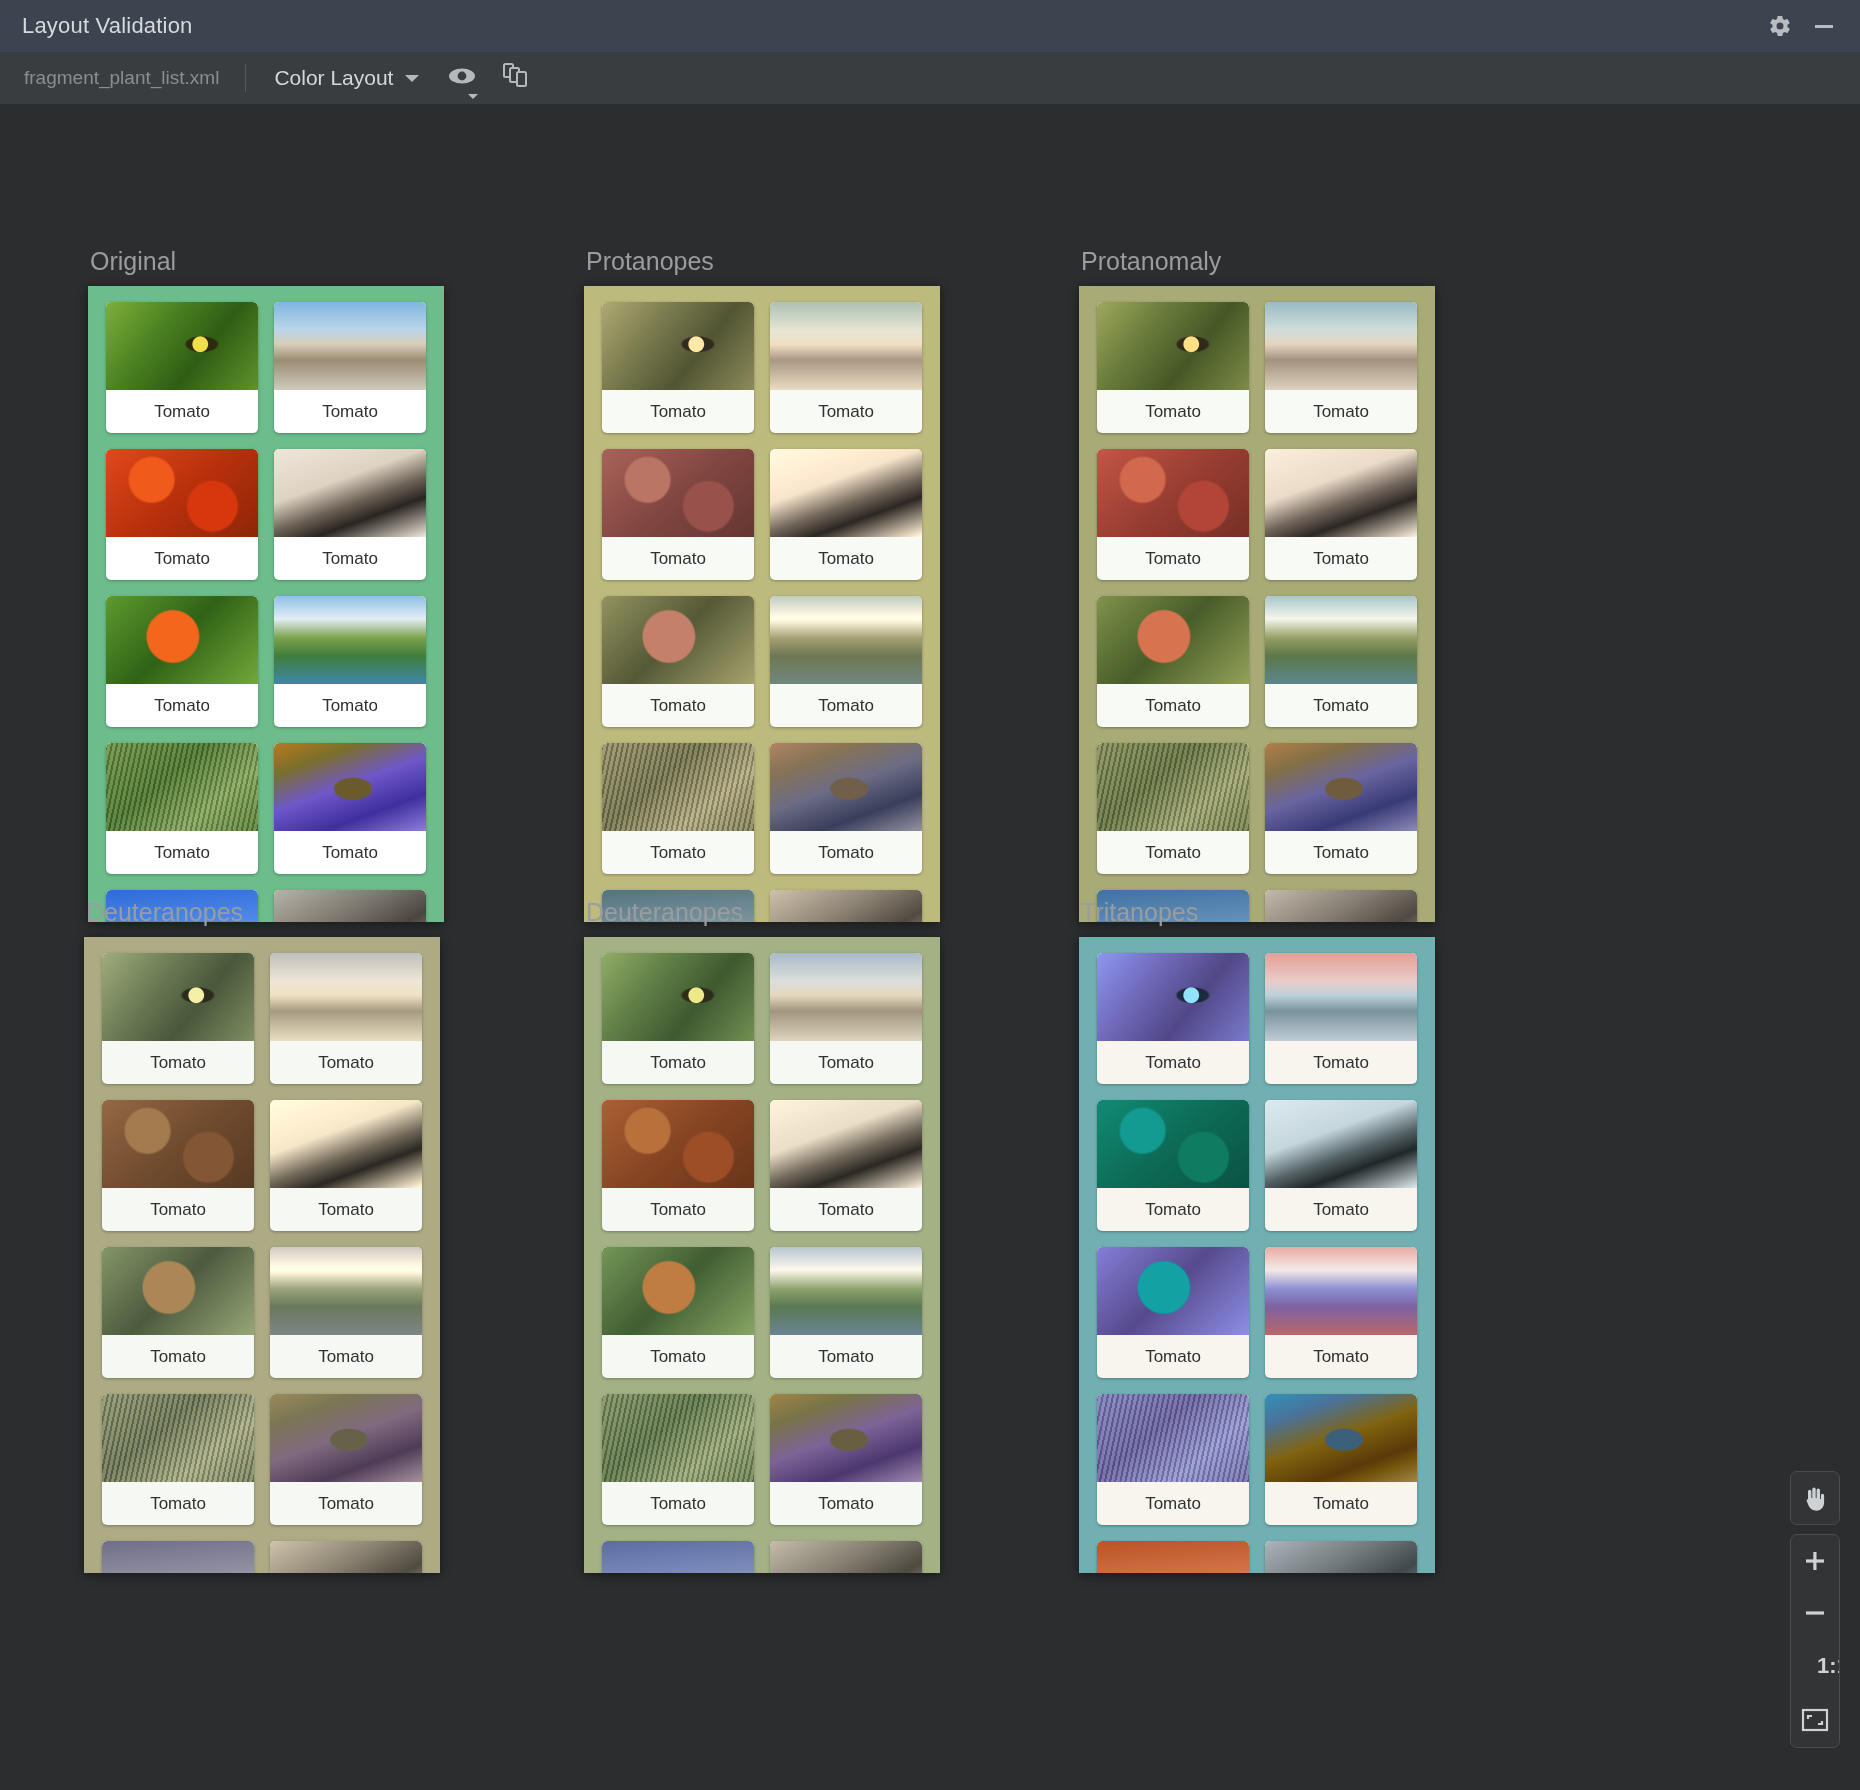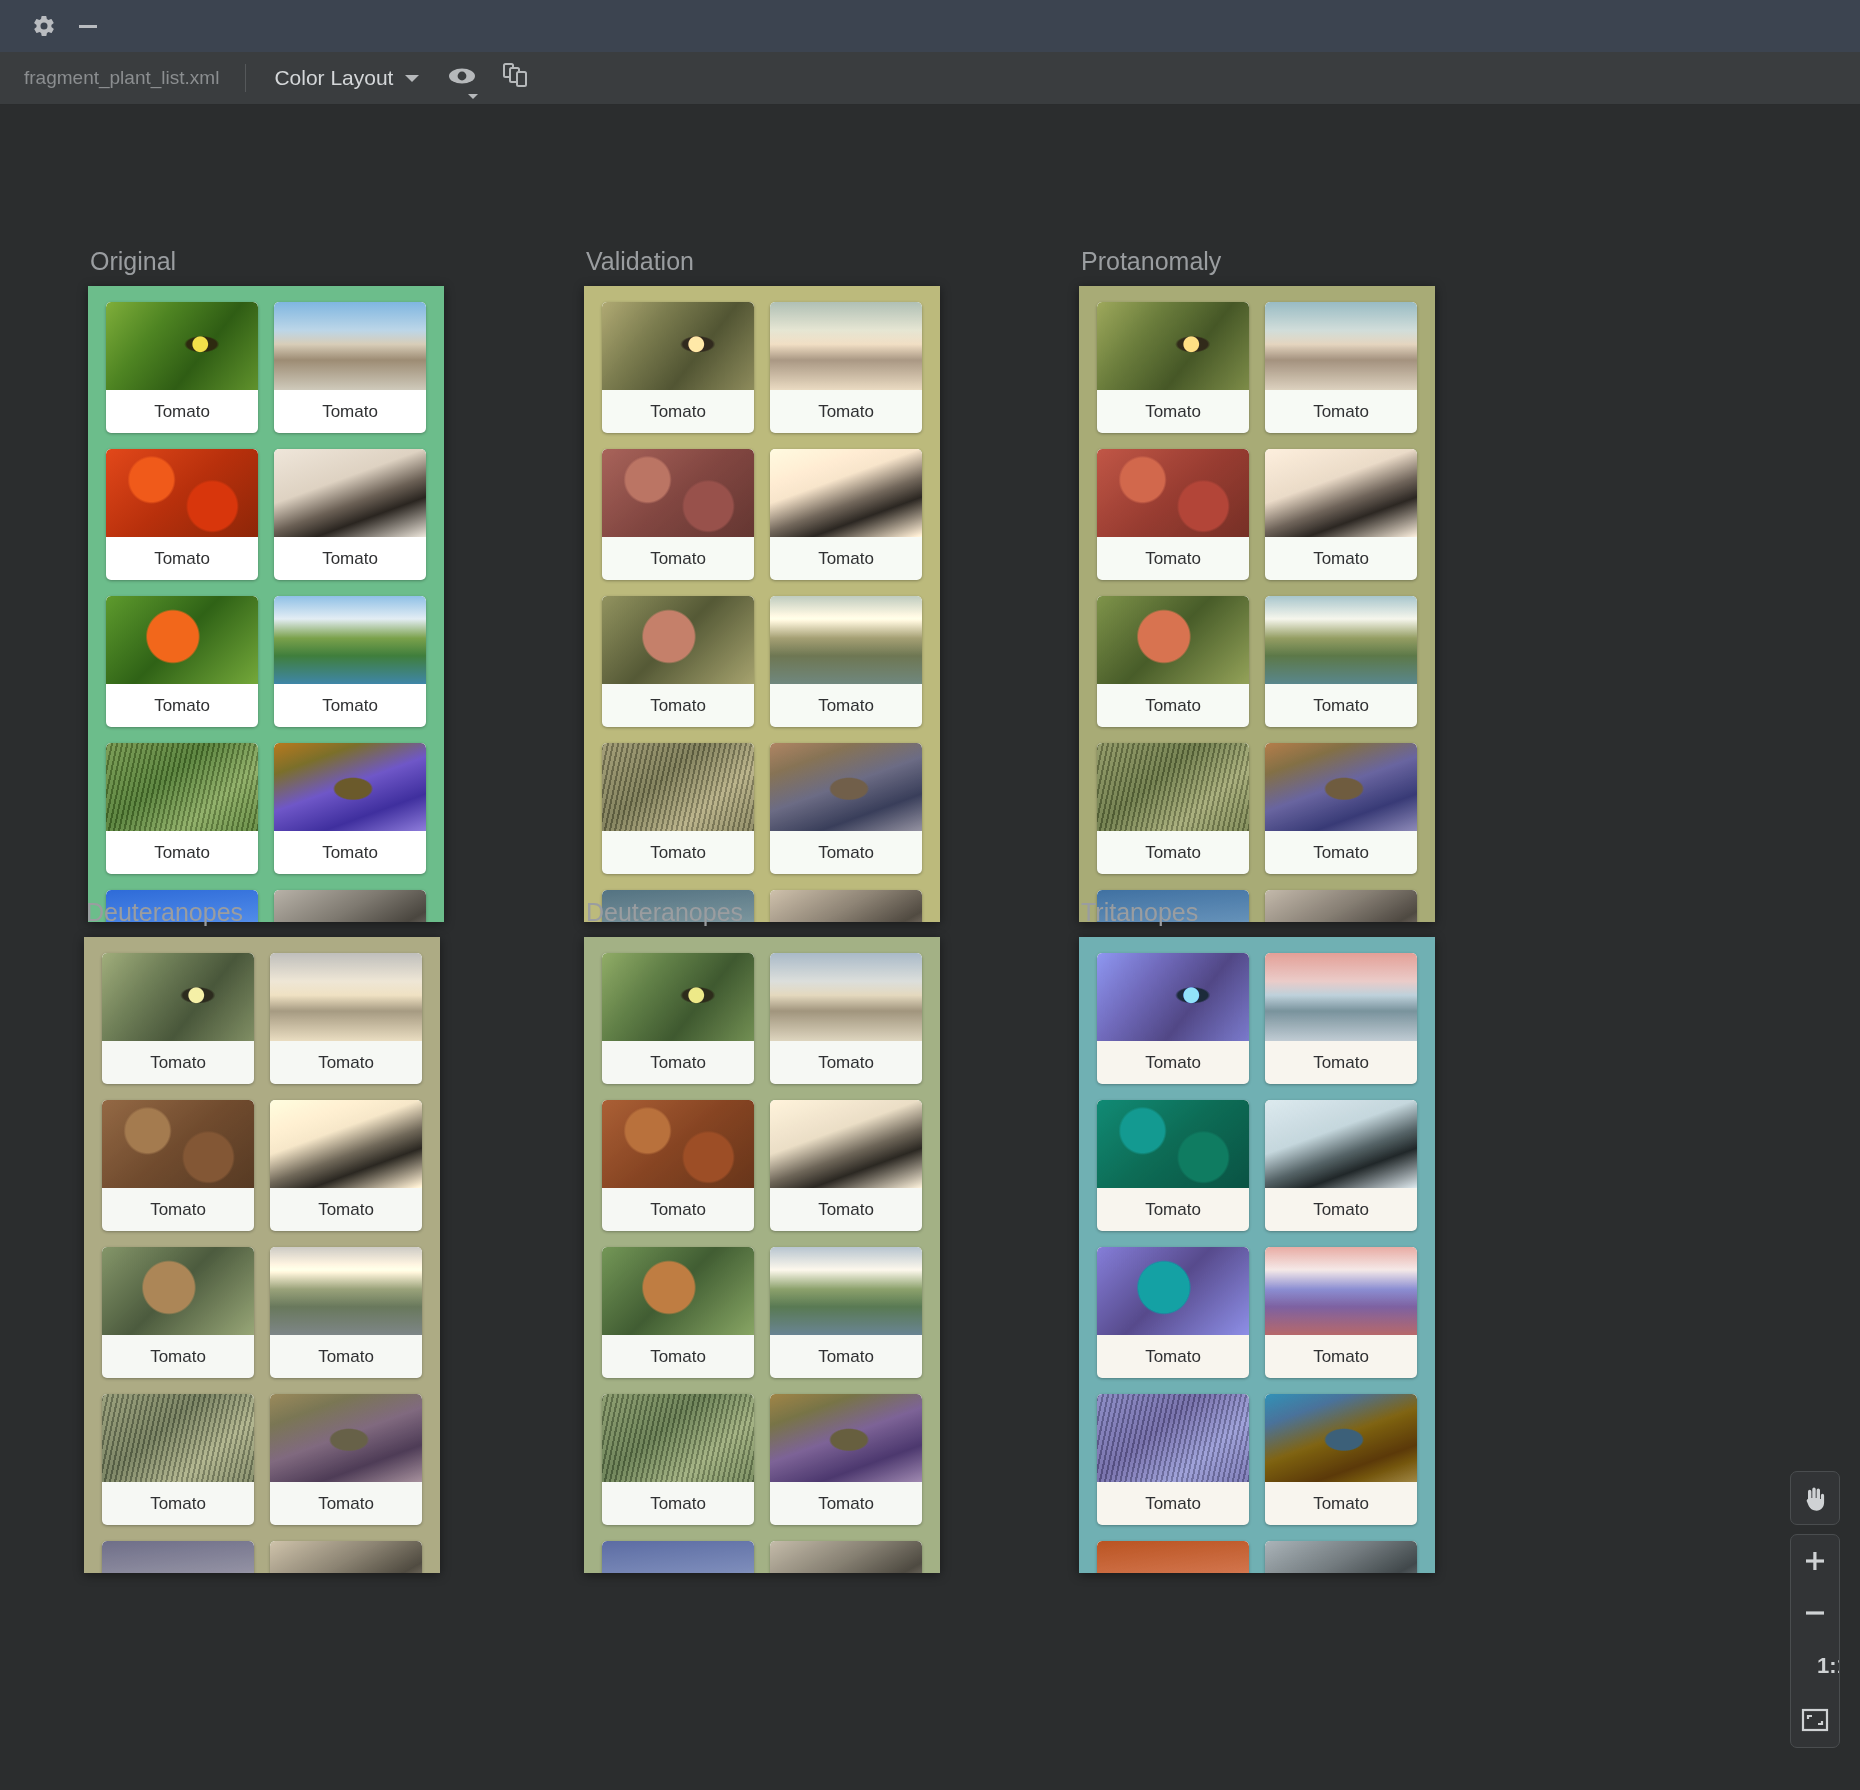--- a/index.html
+++ b/index.html
@@ -204,20 +204,21 @@
     <div class="ln" style="top: 704px; color: rgb(152, 118, 170);">(</div>
     <div class="ln" style="top: 808px; color: rgb(217, 176, 72);">l</div>
     <div class="ln" style="top: 860px; color: rgb(152, 118, 170);">(</div>
     <div class="ln" style="top: 912px; color: rgb(152, 118, 170);">s</div>
     <div class="ln" style="top: 1016px; color: rgb(106, 135, 89);">l</div>
     <div class="ln" style="top: 1120px; color: rgb(169, 183, 198);">(</div>
     <div class="ln" style="top: 1224px; color: rgb(217, 176, 72);">l</div>
   </div>
 
 <div class="titlebar">
+  <div class="title">Layout Validation</div>
 
   <div class="tb-btn">
     <span>
       <svg width="24" height="24" viewBox="0 0 24 24" fill="#b9bcc0">
         <path d="M19.4 13c.04-.32.06-.66.06-1s-.02-.68-.07-1l2.11-1.63a.5.5 0 00.12-.64l-2-3.46a.5.5 0 00-.6-.22l-2.49 1a7.3 7.3 0 00-1.73-1l-.38-2.65a.5.5 0 00-.5-.41h-4a.5.5 0 00-.49.41l-.38 2.65c-.63.26-1.2.6-1.73 1l-2.49-1a.5.5 0 00-.6.22l-2 3.46a.5.5 0 00.12.64L4.56 11c-.05.32-.07.66-.07 1s.02.68.07 1l-2.11 1.63a.5.5 0 00-.12.64l2 3.46c.12.22.38.3.6.22l2.49-1c.53.4 1.1.74 1.73 1l.38 2.65c.4.24.25.41.49.41h4c.25 0 .46-.17.5-.41l.38-2.65a7.3 7.3 0 001.73-1l2.49 1c.22.08.48 0 .6-.22l2-3.46a.5.5 0 00-.12-.64L19.4 13zM12 15.5A3.5 3.5 0 1115.5 12 3.5 3.5 0 0112 15.5z"></path>
       </svg>
     </span>
   </div>
 
   <div class="tb-btn">
@@ -341,21 +342,21 @@
           <div class="card" style="background: rgb(255, 255, 255);">
             <div class="thumb" style="background-image: linear-gradient(175deg, rgb(46, 107, 216) 0%, rgb(79, 138, 232) 42%, rgb(155, 191, 242) 72%, rgb(223, 234, 247) 100%); filter: none;"></div>
           </div>
           <div class="card" style="background: rgb(255, 255, 255);">
             <div class="thumb" style="background-image: linear-gradient(150deg, rgb(184, 178, 168) 0%, rgb(126, 121, 112) 36%, rgb(74, 70, 63) 62%, rgb(207, 202, 193) 100%); filter: none;"></div>
           </div>
         </div>
       </div>
     </div>
     <div class="preview" style="left: 584px; top: 142px;">
-      <div class="label">Validation</div>
+      <div class="label">Protanopes</div>
       <div class="device" style="background: rgb(188, 186, 124);">
         <div class="device-inner">
           <div class="card" style="background: rgb(247, 250, 245);">
             <div class="thumb" style="background-image: radial-gradient(circle at 62% 48%, rgb(242, 224, 74) 0px, rgb(242, 224, 74) 7%, rgba(0, 0, 0, 0) 8%), radial-gradient(at 63% 48%, rgb(46, 42, 16) 0px, rgb(46, 42, 16) 11%, rgba(0, 0, 0, 0) 13%), linear-gradient(128deg, rgb(127, 174, 58) 0%, rgb(78, 132, 34) 32%, rgb(47, 93, 20) 62%, rgb(96, 146, 44) 100%); filter: saturate(0.55) hue-rotate(-18deg) sepia(0.38) contrast(1.02);"></div>
             <div class="cap">Tomato</div>
           </div>
           <div class="card" style="background: rgb(247, 250, 245);">
             <div class="thumb" style="background-image: linear-gradient(rgb(127, 182, 224) 0%, rgb(188, 214, 232) 32%, rgb(216, 205, 184) 48%, rgb(157, 140, 116) 66%, rgb(207, 202, 187) 100%); filter: saturate(0.55) hue-rotate(-18deg) sepia(0.38) contrast(1.02);"></div>
             <div class="cap">Tomato</div>
           </div>

